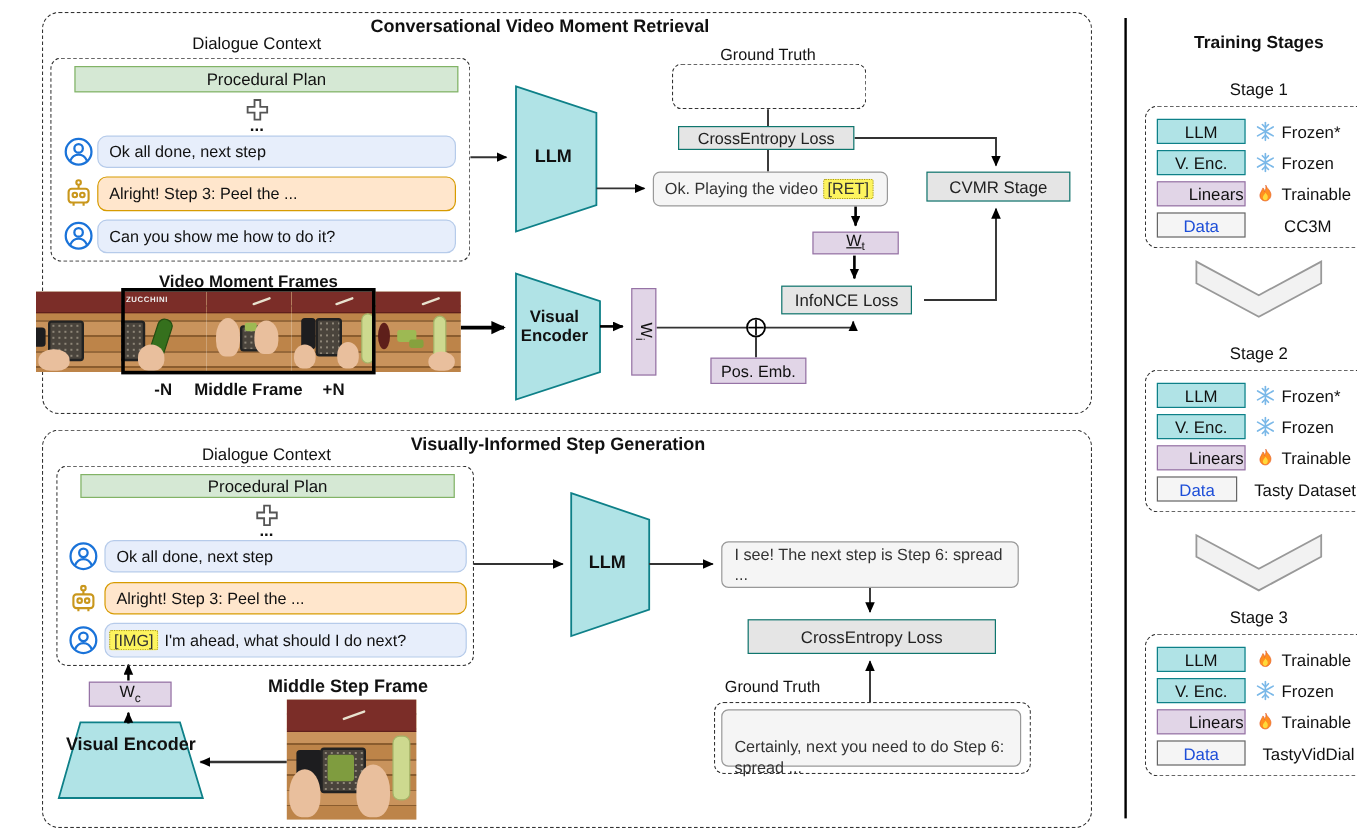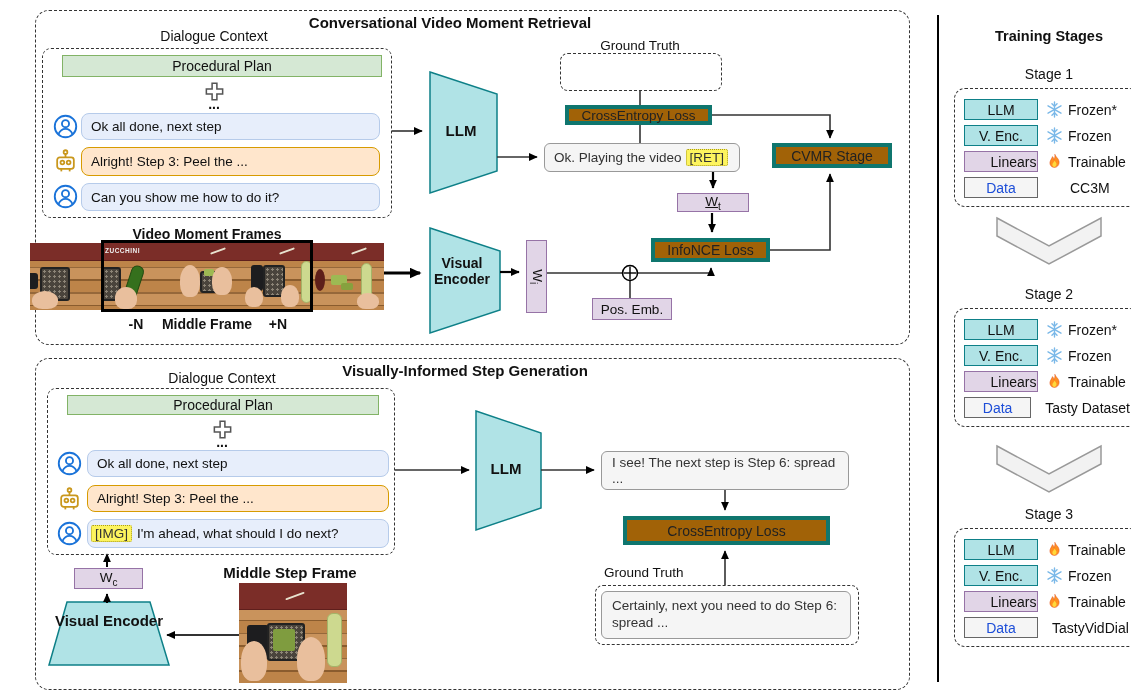--- a/index.html
+++ b/index.html
@@ -6,21 +6,21 @@
   #canvas{position:relative;width:1131px;height:697px;background:#fff;
           font-family:"Liberation Sans", sans-serif;color:#111;overflow:hidden;margin-left:17px;}
   svg.layer{position:absolute;left:0;top:0;z-index:1;}
   .el{position:absolute;z-index:2;box-sizing:border-box;}
   .dashed{border:1.5px dashed #333;border-radius:14px;}
   .dashed-sm{border:1.3px dashed #333;border-radius:9px;}
   .sec-title{font-weight:bold;font-size:15px;white-space:nowrap;}
   .lbl{font-size:13.5px;white-space:nowrap;}
   .center{display:flex;align-items:center;justify-content:center;text-align:center;}
   .green-box{background:#d5e8d4;border:1px solid #82b366;font-size:14px;}
-  .yellow-box{background:#a16207;border:4px solid #0f766e;font-size:13.5px;color:#222;}
+  .yellow-box{background:#e5e5e5;border:1px solid #0f766e;font-size:13.5px;color:#222;}
   .purple-box{background:#e1d5e7;border:1px solid #9673a6;font-size:13.5px;}
   .gray-round{background:#f5f5f5;border:1px solid #999;border-radius:6px;color:#333;font-size:13.5px;}
   .bubble{border-radius:8px;font-size:13.5px;display:flex;align-items:center;padding:0 9px;white-space:nowrap;}
   .bubble.user{background:#e7eefb;border:1px solid #b6cbea;}
   .bubble.bot{background:#ffe6cc;border:1px solid #d79b00;}
   .token{background:#fdf45e;border:1px dotted #a89a1e;padding:0 3px;margin-right:5px;border-radius:2px;color:#333;}
   .token.ret{margin:0 0 0 4px;}
   .trap-label{position:absolute;z-index:3;font-weight:bold;text-align:center;}
   .photo{position:absolute;z-index:2;overflow:hidden;
      background:repeating-linear-gradient(180deg,#c9935c 0 11px,#8a5c2e 11px 12.5px,#bd8449 12.5px 24px,#96683a 24px 25.5px);}
@@ -208,21 +208,21 @@
     <span>Ok. Playing the video</span>
     <span class="token ret">[RET]</span>
   </div>
 
   <div class="el yellow-box center" style="left:755px;top:143px;width:120px;height:25px;font-size:14px;">CVMR Stage</div>
 
   <div class="el purple-box center" style="left:660px;top:193px;width:72px;height:19px;text-decoration:underline;">
     <span><span>W</span><sub>t</sub></span>
   </div>
 
-  <div class="el yellow-box center" style="left:634px;top:238px;width:119px;height:24px;font-size:14px;">InfoNCE Loss</div>
+  <div class="el yellow-box center" style="left:634px;top:238px;width:109px;height:24px;font-size:14px;">InfoNCE Loss</div>
 
   <div class="el purple-box center" style="left:575px;top:298px;width:80px;height:22px;">Pos. Emb.</div>
 
   <div class="el dashed" style="left:18px;top:358px;width:875px;height:332px;"></div>
   <div class="el sec-title" style="left:448px;top:362px;transform:translateX(-50%);">Visually-Informed Step Generation</div>
 
   <div class="el lbl" style="left:205px;top:370px;transform:translateX(-50%);font-size:14px;">Dialogue Context</div>
   <div class="el dashed-sm" style="left:30px;top:388px;width:348px;height:167px;"></div>
   <div class="el green-box center" style="left:50px;top:395px;width:312px;height:20px;">Procedural Plan</div>
 
@@ -282,21 +282,21 @@
     <div class="hand" style="left:58px;top:54px;width:28px;height:44px;"></div>
     <div class="zuc-pale" style="left:88px;top:30px;width:13px;height:52px;"></div>
   </div>
 
   <div class="el gray-round" style="left:584px;top:451px;width:248px;height:39px;padding:3px 10px;font-size:13.5px;line-height:16px;">I see! The next step is Step 6: spread ...</div>
 
   <div class="el yellow-box center" style="left:606px;top:516px;width:207px;height:29px;font-size:14px;">CrossEntropy Loss</div>
 
   <div class="el lbl" style="left:587px;top:565px;">Ground Truth</div>
   <div class="el" style="left:578px;top:585px;width:264px;height:60px;border:1.3px dashed #333;border-radius:8px;"></div>
-  <div class="el gray-round" style="left:584px;top:591px;width:250px;height:48px;padding:5px 10px;font-size:13.5px;line-height:17px;">Certainly, next you need to do Step 6: spread ...</div>
+  <div class="el gray-round" style="left:584px;top:591px;width:250px;height:48px;padding:22px 10px;font-size:13.5px;line-height:17px;">Certainly, next you need to do Step 6: spread ...</div>
 
   <div class="el" style="left:920px;top:15px;width:2px;height:667px;background:#000;"></div>
   <div class="el sec-title" style="left:1032px;top:28px;transform:translateX(-50%);font-size:14.5px;">Training Stages</div>
 
   <div class="stage-name" style="left:1032px;top:66px;transform:translateX(-50%);">Stage 1</div>
   <div class="stage" style="left:937px;top:88px;">
     <div class="srow">
       <div class="slabel teal">LLM</div>
       <div class="sstat">
           <span class="sicon">

